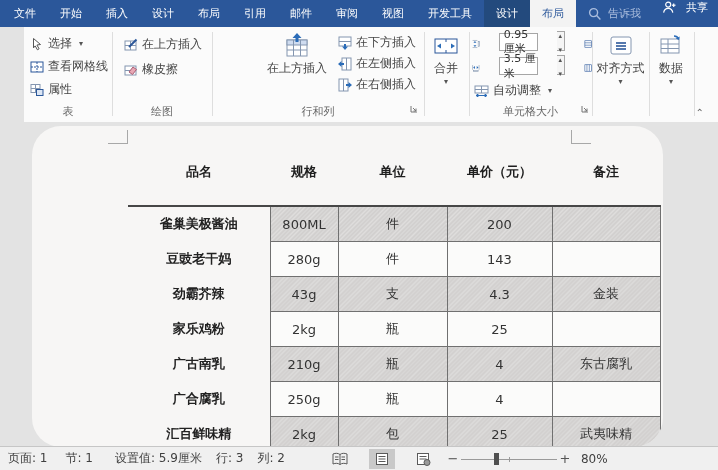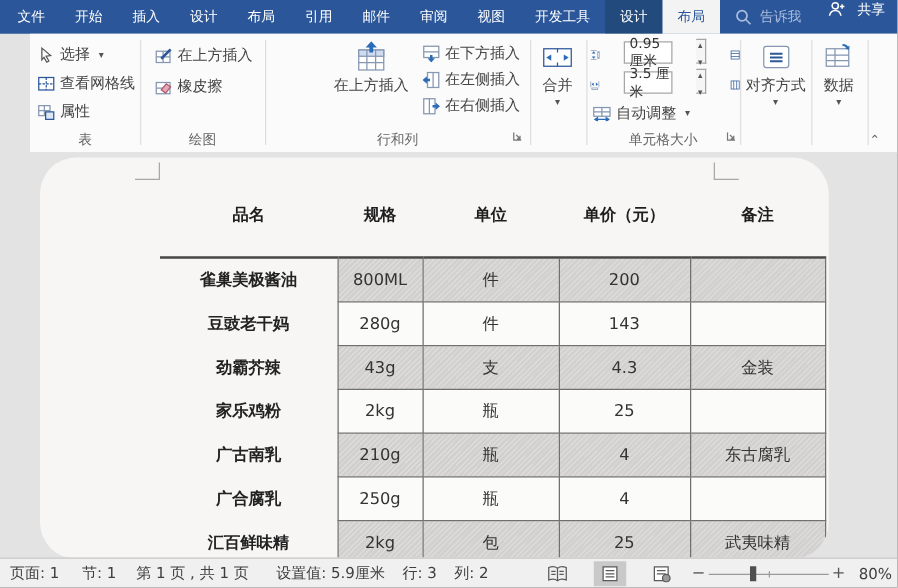--- a/index.html
+++ b/index.html
@@ -378,21 +378,20 @@
         </tr>
 
       </tbody>
         </table>
     </div>
   </div>
 
   <footer class="statusbar">
     <span class="stitem" style="margin-left:8px">页面: 1</span>
     <span class="stitem" style="margin-left:18px">节: 1</span>
-    <span class="stitem" style="margin-left:16px">第 1 页 , 共 1 页</span>
     <span class="stitem" style="margin-left:22px">设置值: 5.9厘米</span>
     <span class="stitem" style="margin-left:14px">行: 3</span>
     <span class="stitem" style="margin-left:14px">列: 2</span>
 
     <span class="viewbtn" style="margin-left:42px">
       <svg width="16" height="14" viewBox="0 0 16 14">
         <path d="M1 2c2.5-1 5-1 7 .5 2-1.5 4.5-1.5 7-.5v10c-2.5-1-5-1-7 .5-2-1.5-4.5-1.5-7-.5z" fill="none" stroke="#5a5a5a"></path>
         <line x1="8" y1="2.5" x2="8" y2="12.5" stroke="#5a5a5a"></line>
         <line x1="3" y1="5" x2="6.5" y2="5" stroke="#5a5a5a"></line>
           <line x1="3" y1="7.5" x2="6.5" y2="7.5" stroke="#5a5a5a"></line>

